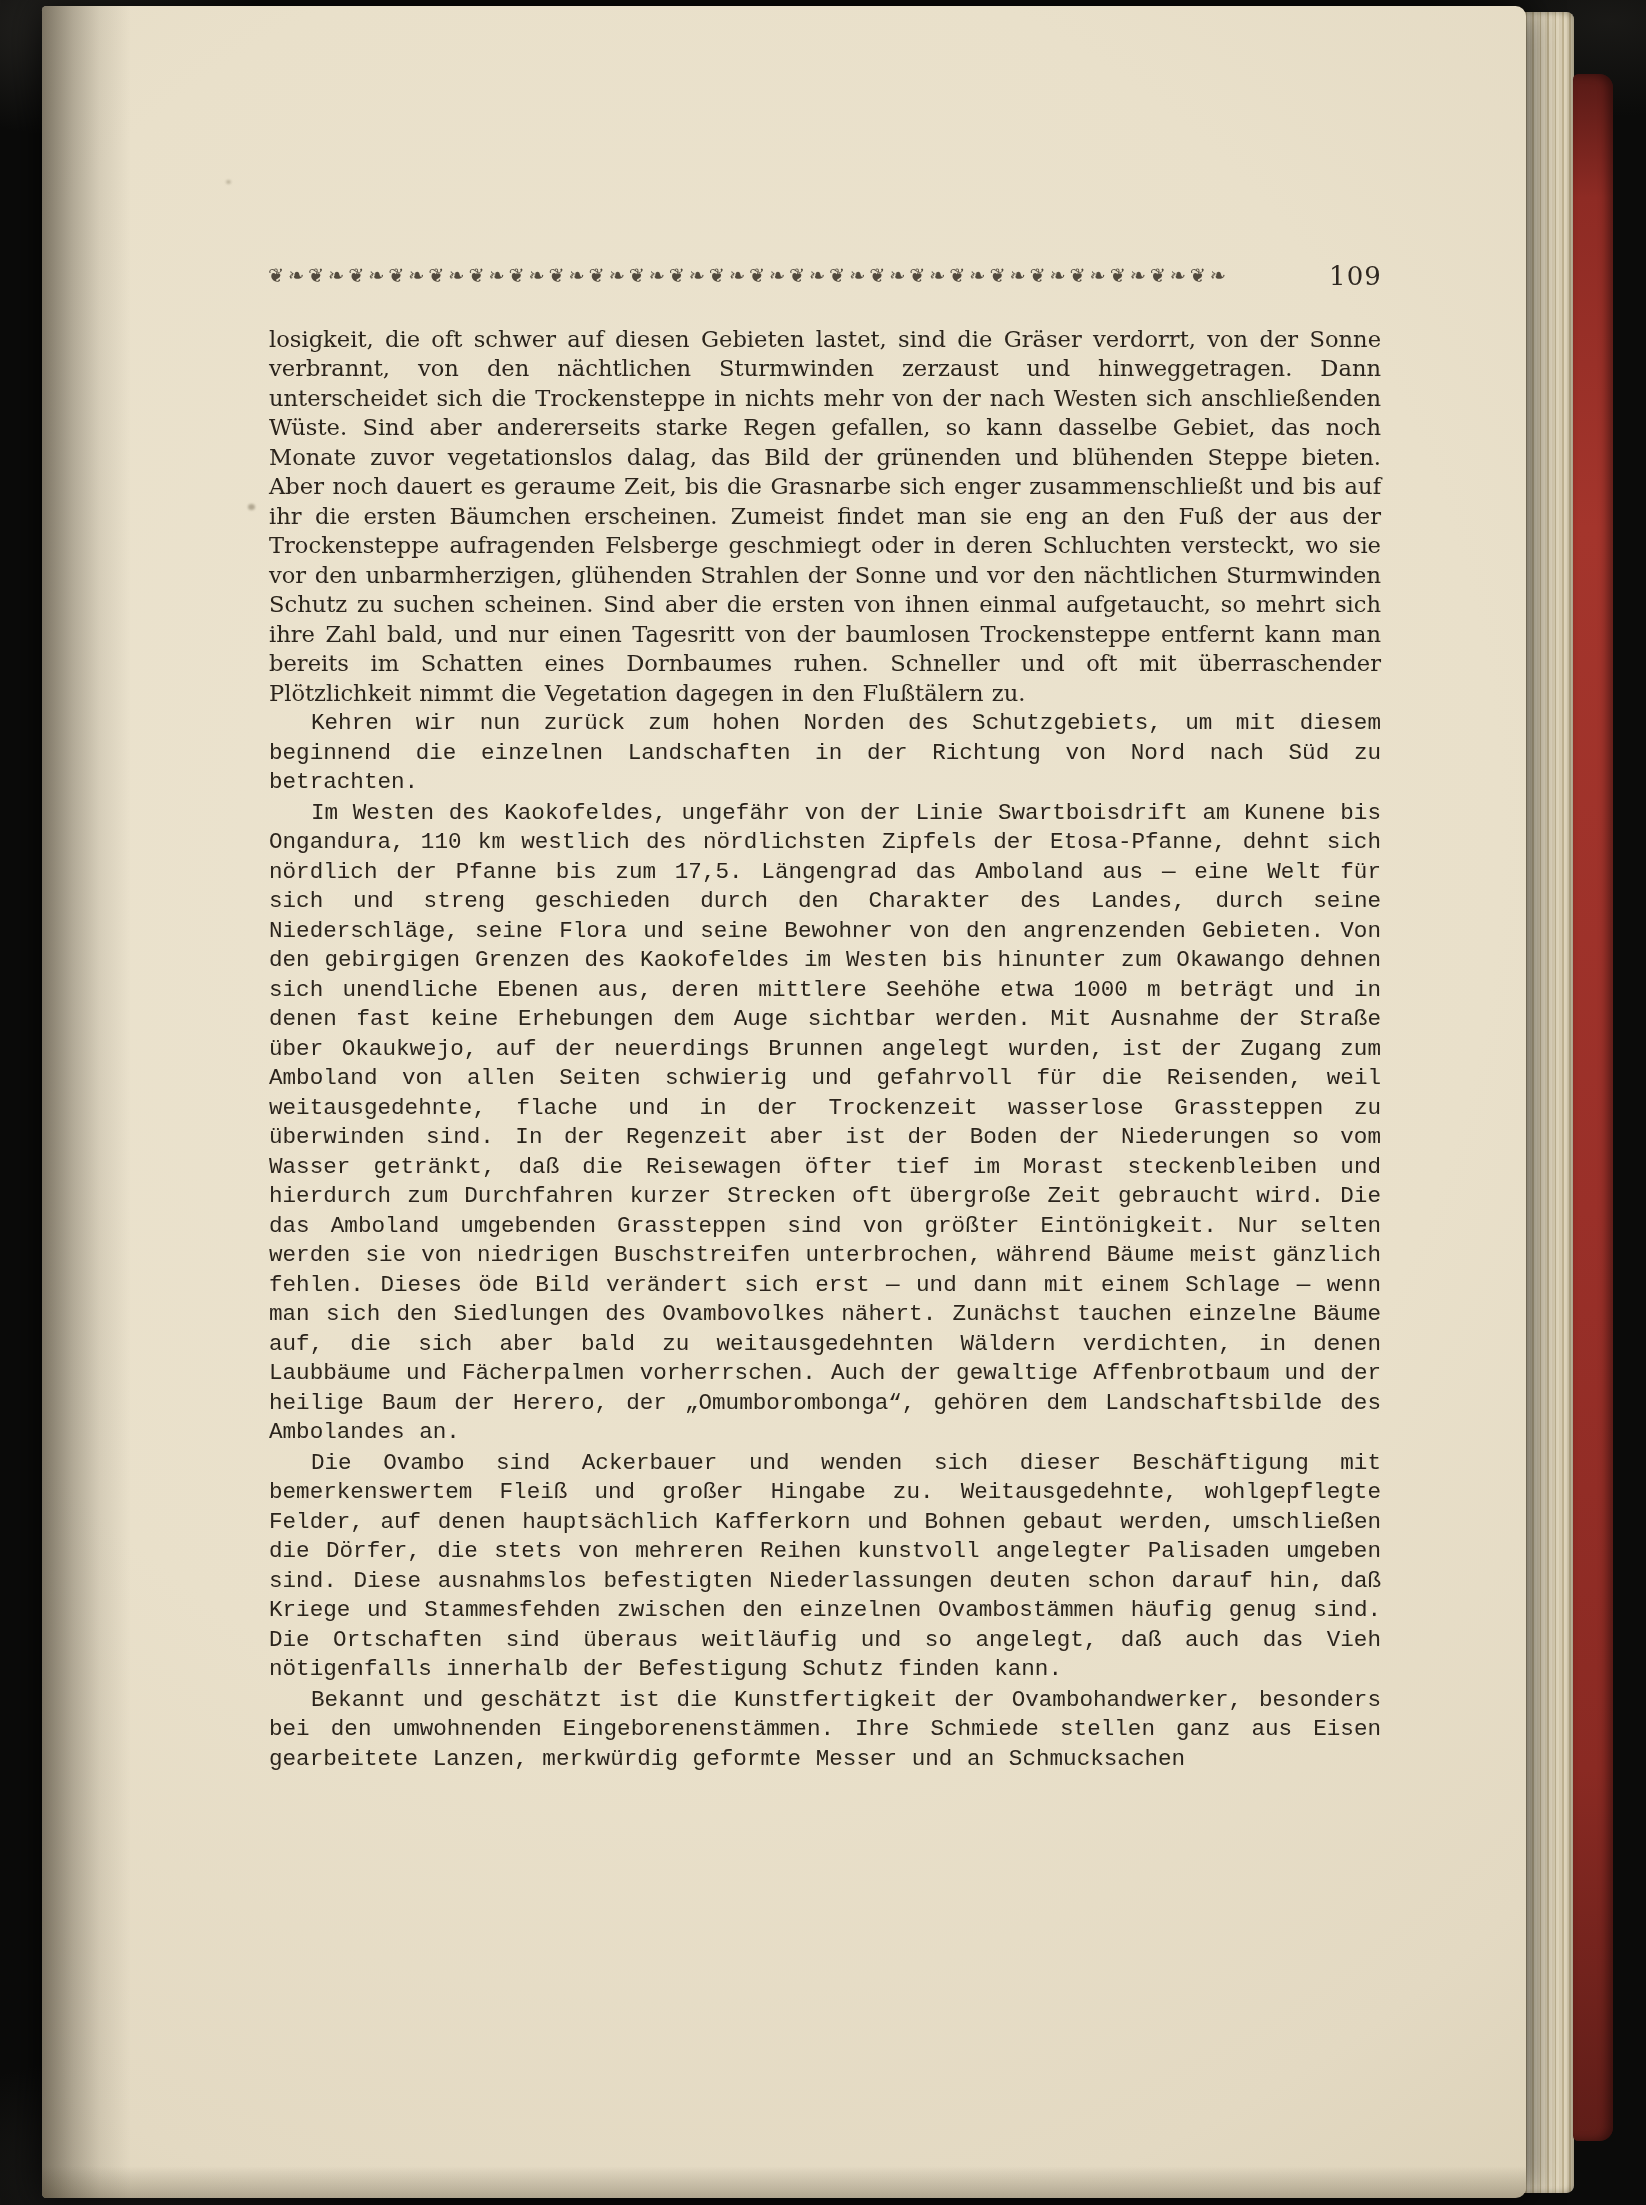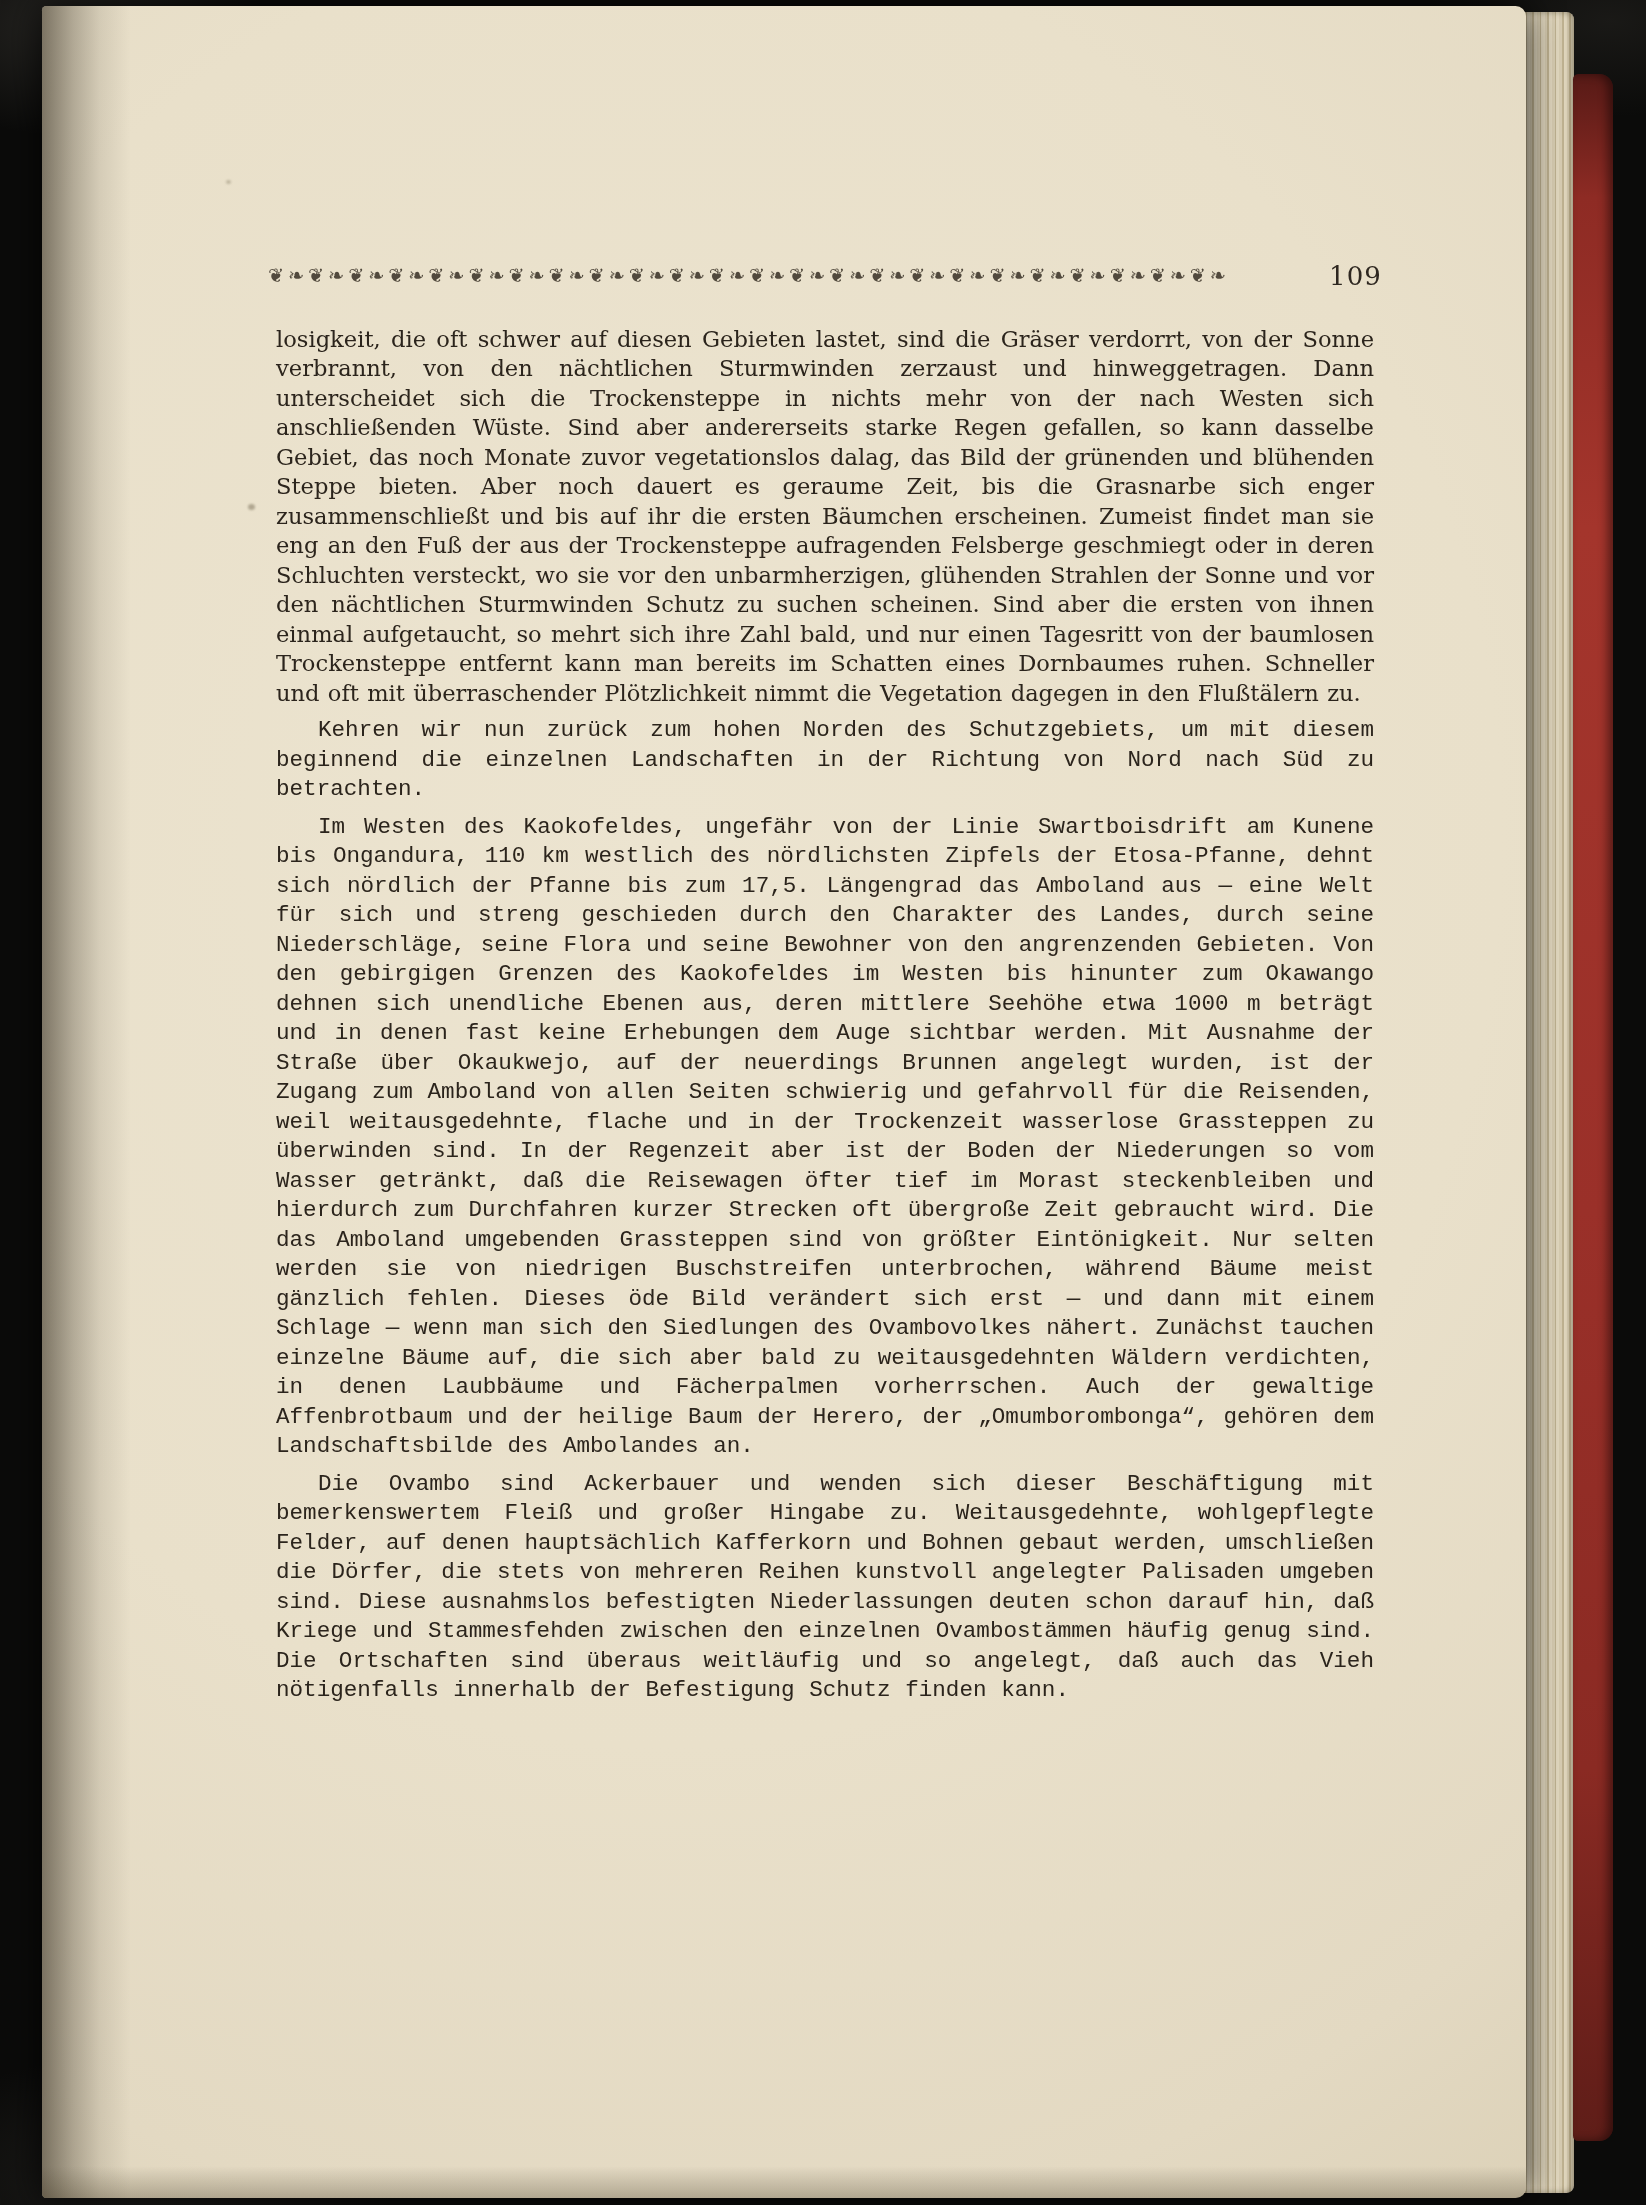--- a/index.html
+++ b/index.html
@@ -124,21 +124,21 @@
 
   .text-block {
     font-family: "DejaVu Serif", serif;
     font-size: 22.6px;
     line-height: 29.5px;
     text-align: justify;
     color: #2b241c;
     word-spacing: 1.1px;
   }
   .text-block p {
-    margin: 8px;
+    margin: 1px;
   }
   .text-block p.indented {
     text-indent: 42px;
     font-family: Liberation Mono, monospace;
   }
 </style>
 </head>
 <body>
 
 <div class="scene">
@@ -157,19 +157,20 @@
       <div class="header-row">
         <span class="ornament">❦❧❦❧❦❧❦❧❦❧❦❧❦❧❦❧❦❧❦❧❦❧❦❧❦❧❦❧❦❧❦❧❦❧❦❧❦❧❦❧❦❧❦❧❦❧❦❧</span>
         <span class="pagenum">109</span>
       </div>
 
       <div class="text-block">
         <p>losigkeit, die oft schwer auf diesen Gebieten lastet, sind die Gräser verdorrt, von der Sonne verbrannt, von den nächtlichen Sturmwinden zerzaust und hinweggetragen. Dann unterscheidet sich die Trockensteppe in nichts mehr von der nach Westen sich anschließenden Wüste. Sind aber andererseits starke Regen gefallen, so kann dasselbe Gebiet, das noch Monate zuvor vegetationslos dalag, das Bild der grünenden und blühenden Steppe bieten. Aber noch dauert es geraume Zeit, bis die Grasnarbe sich enger zusammenschließt und bis auf ihr die ersten Bäumchen erscheinen. Zumeist findet man sie eng an den Fuß der aus der Trockensteppe aufragenden Felsberge geschmiegt oder in deren Schluchten versteckt, wo sie vor den unbarmherzigen, glühenden Strahlen der Sonne und vor den nächtlichen Sturmwinden Schutz zu suchen scheinen. Sind aber die ersten von ihnen einmal aufgetaucht, so mehrt sich ihre Zahl bald, und nur einen Tagesritt von der baumlosen Trockensteppe entfernt kann man bereits im Schatten eines Dornbaumes ruhen. Schneller und oft mit überraschender Plötzlichkeit nimmt die Vegetation dagegen in den Flußtälern zu.</p>
         <p class="indented">Kehren wir nun zurück zum hohen Norden des Schutzgebiets, um mit diesem beginnend die einzelnen Landschaften in der Richtung von Nord nach Süd zu betrachten.</p>
         <p class="indented">Im Westen des Kaokofeldes, ungefähr von der Linie Swartboisdrift am Kunene bis Ongandura, 110 km westlich des nördlichsten Zipfels der Etosa-Pfanne, dehnt sich nördlich der Pfanne bis zum 17,5. Längengrad das Amboland aus — eine Welt für sich und streng geschieden durch den Charakter des Landes, durch seine Niederschläge, seine Flora und seine Bewohner von den angrenzenden Gebieten. Von den gebirgigen Grenzen des Kaokofeldes im Westen bis hinunter zum Okawango dehnen sich unendliche Ebenen aus, deren mittlere Seehöhe etwa 1000 m beträgt und in denen fast keine Erhebungen dem Auge sichtbar werden. Mit Ausnahme der Straße über Okaukwejo, auf der neuerdings Brunnen angelegt wurden, ist der Zugang zum Amboland von allen Seiten schwierig und gefahrvoll für die Reisenden, weil weitausgedehnte, flache und in der Trockenzeit wasserlose Grassteppen zu überwinden sind. In der Regenzeit aber ist der Boden der Niederungen so vom Wasser getränkt, daß die Reisewagen öfter tief im Morast steckenbleiben und hierdurch zum Durchfahren kurzer Strecken oft übergroße Zeit gebraucht wird. Die das Amboland umgebenden Grassteppen sind von größter Eintönigkeit. Nur selten werden sie von niedrigen Buschstreifen unterbrochen, während Bäume meist gänzlich fehlen. Dieses öde Bild verändert sich erst — und dann mit einem Schlage — wenn man sich den Siedlungen des Ovambovolkes nähert. Zunächst tauchen einzelne Bäume auf, die sich aber bald zu weitausgedehnten Wäldern verdichten, in denen Laubbäume und Fächerpalmen vorherrschen. Auch der gewaltige Affenbrotbaum und der heilige Baum der Herero, der „Omumborombonga“, gehören dem Landschaftsbilde des Ambolandes an.</p>
         <p class="indented">Die Ovambo sind Ackerbauer und wenden sich dieser Beschäftigung mit bemerkenswertem Fleiß und großer Hingabe zu. Weitausgedehnte, wohlgepflegte Felder, auf denen hauptsächlich Kafferkorn und Bohnen gebaut werden, umschließen die Dörfer, die stets von mehreren Reihen kunstvoll angelegter Palisaden umgeben sind. Diese ausnahmslos befestigten Niederlassungen deuten schon darauf hin, daß Kriege und Stammesfehden zwischen den einzelnen Ovambostämmen häufig genug sind. Die Ortschaften sind überaus weitläufig und so angelegt, daß auch das Vieh nötigenfalls innerhalb der Befestigung Schutz finden kann.</p>
+        <p class="indented">Bekannt und geschätzt ist die Kunstfertigkeit der Ovambohandwerker, besonders bei den umwohnenden Eingeborenenstämmen. Ihre Schmiede stellen ganz aus Eisen gearbeitete Lanzen, merkwürdig geformte Messer und an Schmucksachen</p>
       </div>
 
     </div>
   </div>
 
 </div>
 
 
 </body></html>

